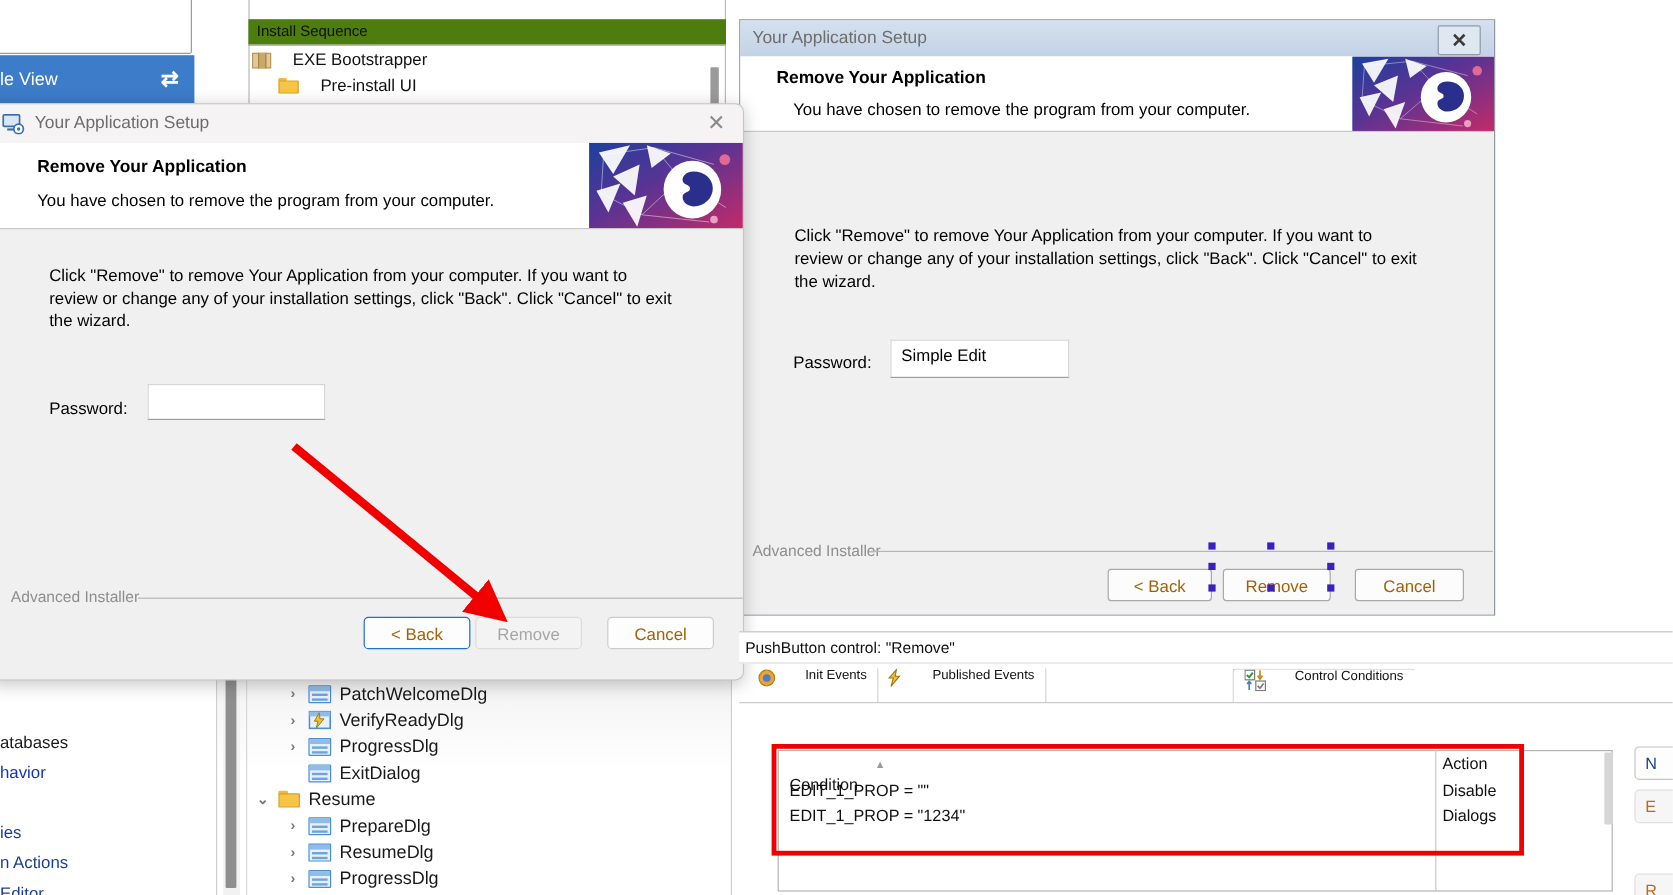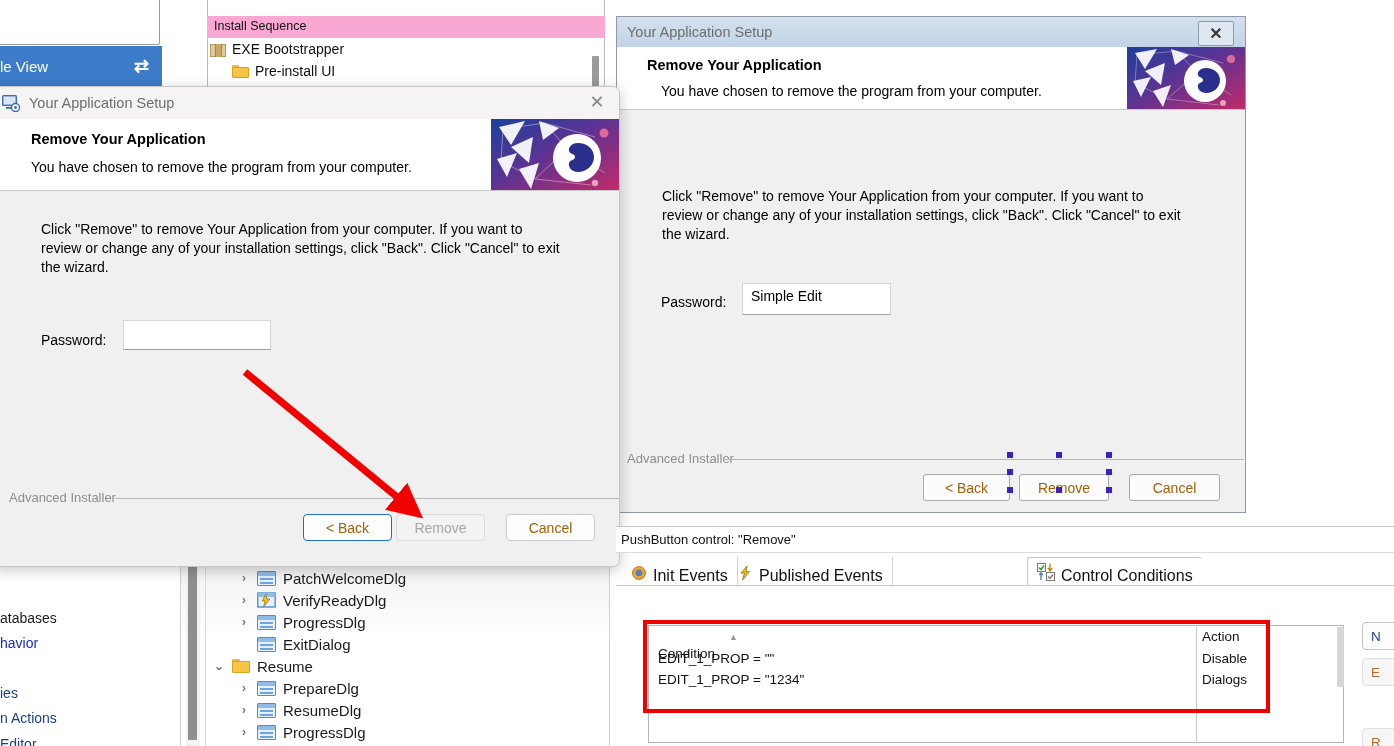--- a/index.html
+++ b/index.html
@@ -27,24 +27,24 @@
 
   .seq-panel {
     position:absolute; left:207px; top:-14px; width:398px; height:104px;
     background:#ffffff; border:1px solid #b9b9b9;
   }
   .seq-title-above {
     position:absolute; left:213px; top:-10px; font-size:14px; color:#1a1a1a;
   }
   .seq-header {
     position:absolute; left:207px; top:16px; width:398px; height:22px;
-    background:#f9a8d4; border-bottom:1px solid #c7c7c7;
+    background:#4d7c0f; border-bottom:1px solid #c7c7c7;
     font-size:12.5px; color:#111; padding:3px 0 0 7px;
   }
-  .seq-row { position:absolute; font-size:14px; color:#111; display:flex; align-items:center; gap:6px; }
+  .seq-row { position:absolute; font-size:14px; color:#111; display:flex; align-items:center; gap:18px; }
   .seq-row.r1 { left:210px; top:41px; }
   .seq-row.r2 { left:232px; top:63px; }
   .seq-scroll {
     position:absolute; left:592px; top:56px; width:7px; height:34px;
     background:#9a9a9a; border-radius:1px;
   }
   .pkg-icon { width:16px; height:15px; position:relative; display:inline-block; }
   .pkg-icon::before {
     content:""; position:absolute; inset:2px 0 0 0; background:#e2c89b;
     border:1px solid #b8995e;
@@ -179,22 +179,22 @@
   
   .status-strip {
     position:absolute; left:616px; top:526px; width:778px; height:27px;
     background:#ffffff; border-top:1px solid #c3c3c3; border-bottom:1px solid #dcdcdc;
     font-size:13px; color:#111; padding:5px 0 0 5px;
   }
   .tabstrip {
     position:absolute; left:616px; top:557px; width:778px; height:28px;
   }
   .tab {
-    position:absolute; top:0; height:28px; display:flex; align-items:flex-end; gap:6px;
-    padding:0 9px; font-size:16px; color:#111; white-space:nowrap;
+    position:absolute; top:0; height:28px; display:flex; align-items:flex-start; gap:24px;
+    padding:0 9px; font-size:11px; color:#111; white-space:nowrap;
     border-right:1px solid #d4d4d4;
   }
   .tab.active {
     background:#ffffff; border:1px solid #c9c9c9; border-bottom:none;
     border-radius:3px 3px 0 0;
   }
   .tab-content {
     position:absolute; left:616px; top:585px; width:778px; height:161px;
     background:#ffffff; border-top:1px solid #c9c9c9;
   }

